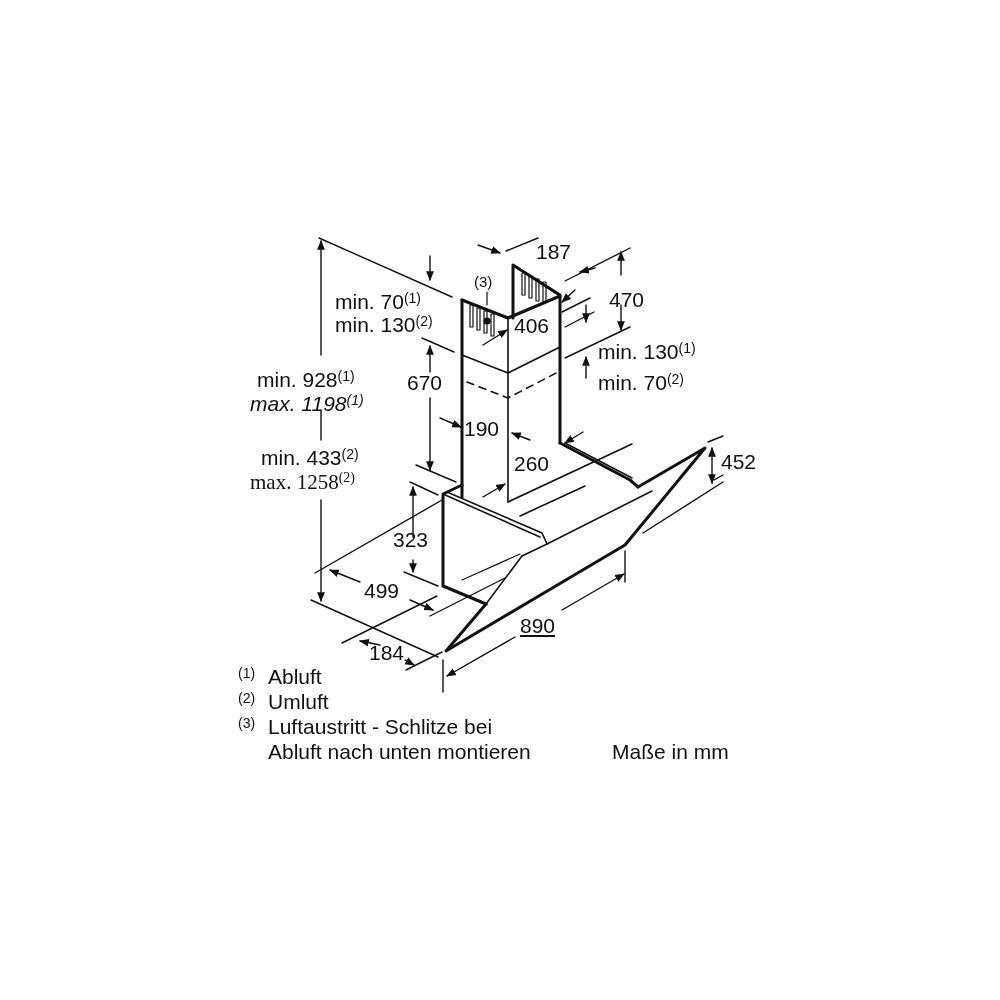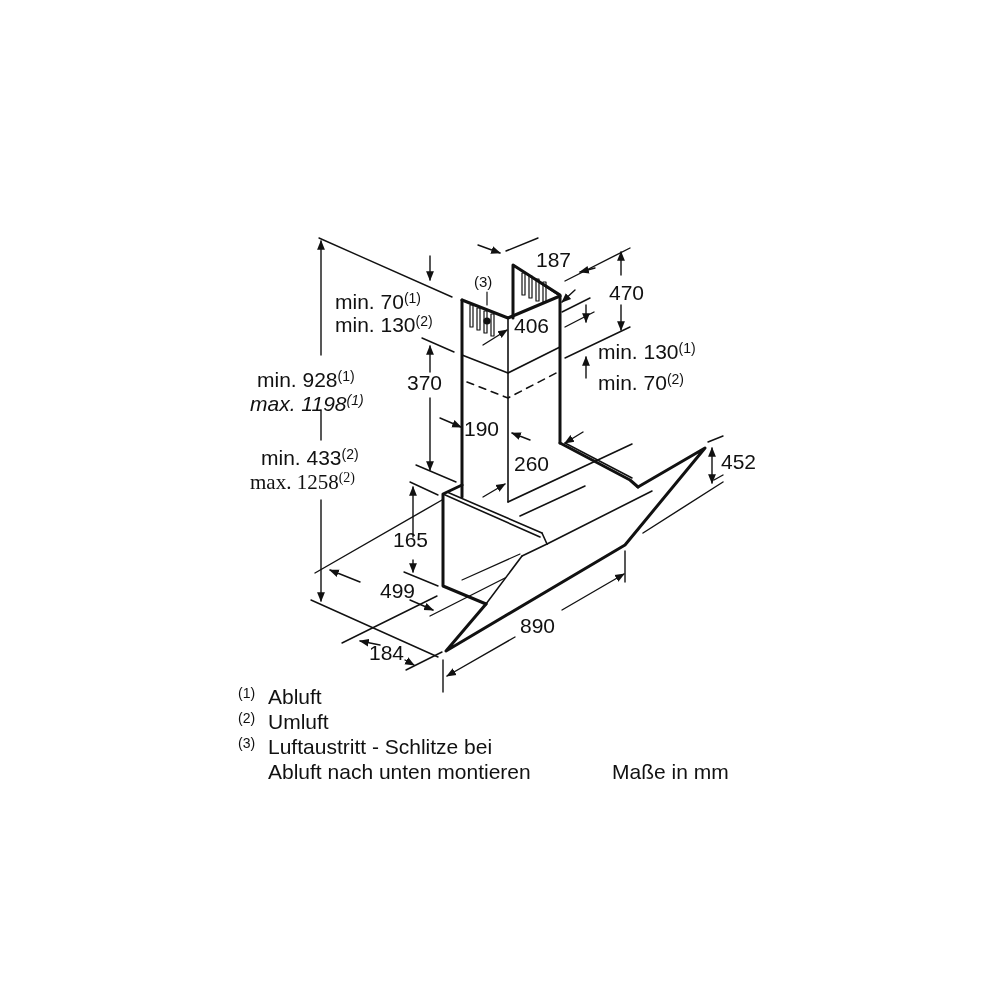--- a/index.html
+++ b/index.html
@@ -1,21 +1,21 @@
 <!DOCTYPE html>
 <html><head>
 <meta charset="utf-8">
 <style>
   html, body { margin:0; padding:0; background:#ffffff; }
   body { width:1000px; height:1000px; position:relative; overflow:hidden; font-family:"Liberation Sans", sans-serif; color:#111; }
   #diagram { position:absolute; left:0; top:0; width:1000px; height:1000px; }
   .lbl { position:absolute; font-family:"Liberation Sans", sans-serif; font-size:21px; line-height:24px; color:#111; white-space:nowrap; }
   .lbl sup { font-size:14px; vertical-align:top; position:relative; top:-4px; }
   .small { font-size:15px; }
-  .legend { position:absolute; font-size:21px; line-height:24px; white-space:nowrap;margin-top:20px; }
+  .legend { position:absolute; font-size:21px; line-height:24px; white-space:nowrap; }
   .legend .num { font-size:14px; display:inline-block; width:30px; vertical-align:top; position:relative; top:-4px; }
 </style>
 </head>
 <body>
 
 <svg id="diagram" viewBox="0 0 1000 1000" xmlns="http://www.w3.org/2000/svg">
   <defs>
     <marker id="ah" viewBox="0 0 10 10" refX="9" refY="5" markerWidth="7" markerHeight="7" orient="auto-start-reverse">
       <path d="M0,1 L10,5 L0,9 z" fill="#111"></path>
     </marker>
@@ -131,44 +131,44 @@
       <line x1="708" y1="442" x2="723" y2="436"></line>
       <line x1="714" y1="480" x2="723" y2="475"></line>
       <line x1="712" y1="448" x2="712" y2="483" marker-start="url(#ah)" marker-end="url(#ah)"></line>
       <line x1="643" y1="533" x2="723" y2="482"></line>
     </g>
   </g>
 </svg>
 
 <div class="lbl small" style="left:474px;top:270px;"><span>(3)</span></div>
 
-<div class="lbl" style="left:536px;top:248px;"><span>187</span></div>
-<div class="lbl" style="left:609px;top:281px;text-align:center;"><span>470</span></div>
+<div class="lbl" style="left:536px;top:240px;"><span>187</span></div>
+<div class="lbl" style="left:609px;top:288px;text-align:center;"><span>470</span></div>
 <div class="lbl" style="left:514px;top:314px;"><span>406</span></div>
 
 <div class="lbl" style="left:335px;top:290px;"><span>min. 70</span><sup>(1)</sup></div>
 <div class="lbl" style="left:335px;top:313px;"><span>min. 130</span><sup>(2)</sup></div>
 
 <div class="lbl" style="left:598px;top:340px;"><span>min. 130</span><sup>(1)</sup></div>
 <div class="lbl" style="left:598px;top:371px;"><span>min. 70</span><sup>(2)</sup></div>
 
-<div class="lbl" style="left:407px;top:371px;"><span>370</span></div>
+<div class="lbl" style="left:407px;top:371px;"><span>670</span></div>
 <div class="lbl" style="left:464px;top:417px;"><span>190</span></div>
 <div class="lbl" style="left:514px;top:452px;"><span>260</span></div>
 
 <div class="lbl" style="left:257px;top:368px;"><span>min. 928</span><sup>(1)</sup></div>
 <div class="lbl" style="left:250px;top:392px;font-style:italic;"><span>max. 1198</span><sup>(1)</sup></div>
 <div class="lbl" style="left:261px;top:446px;"><span>min. 433</span><sup>(2)</sup></div>
 <div class="lbl" style="left:250px;top:470px;font-family:Liberation Serif, serif;"><span>max. 1258</span><sup>(2)</sup></div>
 
 <div class="lbl" style="left:721px;top:450px;"><span>452</span></div>
-<div class="lbl" style="left:393px;top:528px;"><span>165</span></div>
-<div class="lbl" style="left:364px;top:579px;margin-left:16px;"><span>499</span></div>
+<div class="lbl" style="left:393px;top:528px;"><span>323</span></div>
+<div class="lbl" style="left:364px;top:579px;"><span>499</span></div>
 <div class="lbl" style="left:369px;top:641px;"><span>184</span></div>
-<div class="lbl" style="left:520px;top:614px;"><span>890</span></div>
+<div class="lbl" style="left:520px;top:614px;text-decoration:underline;"><span>890</span></div>
 
 <div>
   <div class="legend" style="left:238px;top:665px;"><span class="num">(1)</span><span>Abluft</span></div>
   <div class="legend" style="left:238px;top:690px;"><span class="num">(2)</span><span>Umluft</span></div>
   <div class="legend" style="left:238px;top:715px;"><span class="num">(3)</span><span>Luftaustritt - Schlitze bei</span></div>
   <div class="legend" style="left:238px;top:740px;"><span class="num"></span><span>Abluft nach unten montieren</span></div>
 </div>
 <div class="legend" style="left:612px;top:740px;"><span>Maße in mm</span></div>
 
 </body></html>

